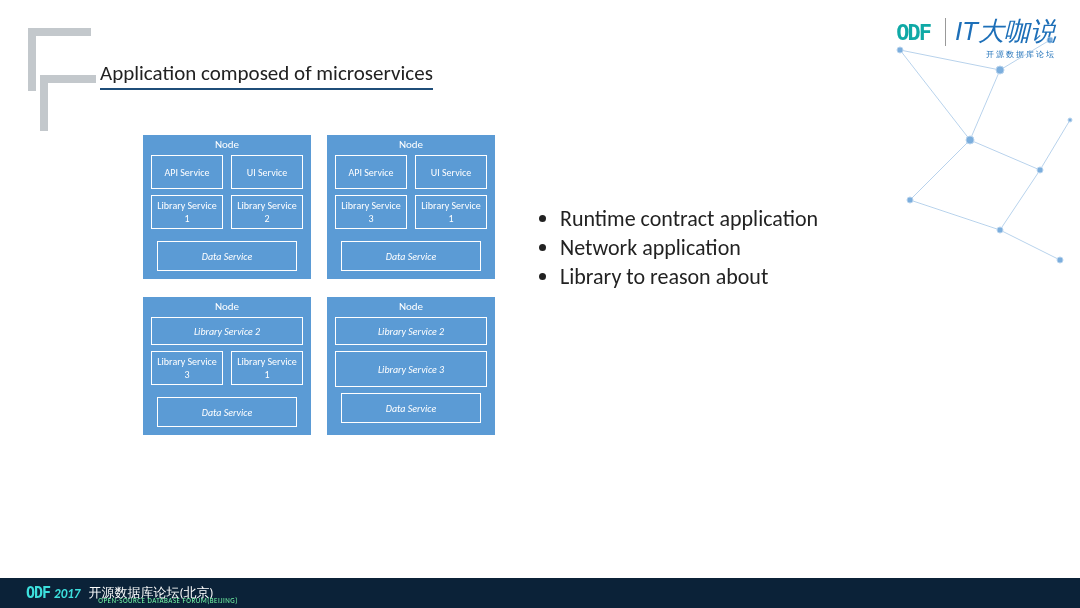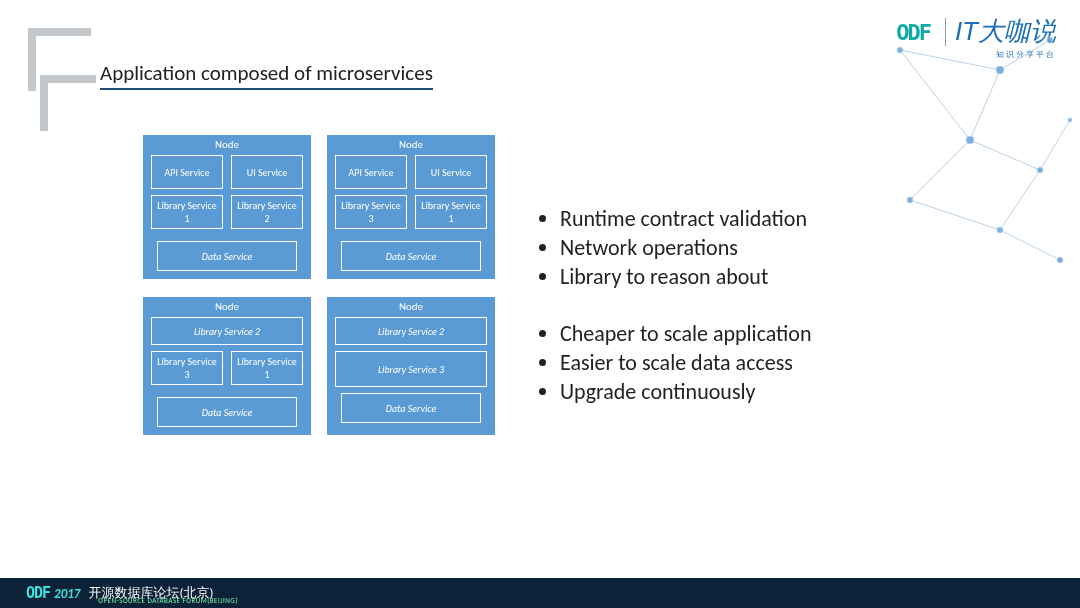--- a/index.html
+++ b/index.html
@@ -126,21 +126,21 @@
 </head>
 <body>
 
 <div class="corner-shape corner-tl-outer"></div>
 <div class="corner-shape corner-tl-inner"></div>
 
 <div class="logo-odf">ODF</div>
 <div class="logo-divider"></div>
 <div class="logo-it">
   <span>IT大咖说</span>
-  <span class="sub">知识分享平台</span>
+  <span class="sub">开源数据库论坛</span>
 </div>
 
 <div class="title">Application composed of microservices</div>
 
 <svg class="network" viewBox="0 0 200 240">
   <g stroke="#a7c8e8" stroke-width="1" fill="#5b9bd5" opacity="0.8">
     <line x1="20" y1="20" x2="120" y2="40"></line>
       <line x1="120" y1="40" x2="170" y2="10"></line>
     <line x1="120" y1="40" x2="90" y2="110"></line>
       <line x1="90" y1="110" x2="160" y2="140"></line>
@@ -214,30 +214,25 @@
       <div class="cell-spacer"></div>
       <div class="cell-wide" style="height:34px">Library Service 3</div>
       <div class="cell-spacer"></div>
       <div class="cell-wide big">Data Service</div>
     </div>
   </div>
 </div>
 
 <div class="bullets">
   <ul>
-    <li>Runtime contract validation</li>
-    <li>Network operations</li>
+    <li>Runtime contract application</li>
+    <li>Network application</li>
     <li>Library to reason about</li>
   </ul>
   <div class="gap"></div>
-  <ul>
-    <li>Cheaper to scale application</li>
-    <li>Easier to scale data access</li>
-    <li>Upgrade continuously</li>
-  </ul>
 </div>
 
 <div class="footer">
   <span class="odf">ODF</span>
   <span class="year">2017</span>
   <span class="cn">开源数据库论坛(北京)</span>
   <span class="sub">OPEN-SOURCE DATABASE FORUM(BEIJING)</span>
 </div>
 
 </body></html>

